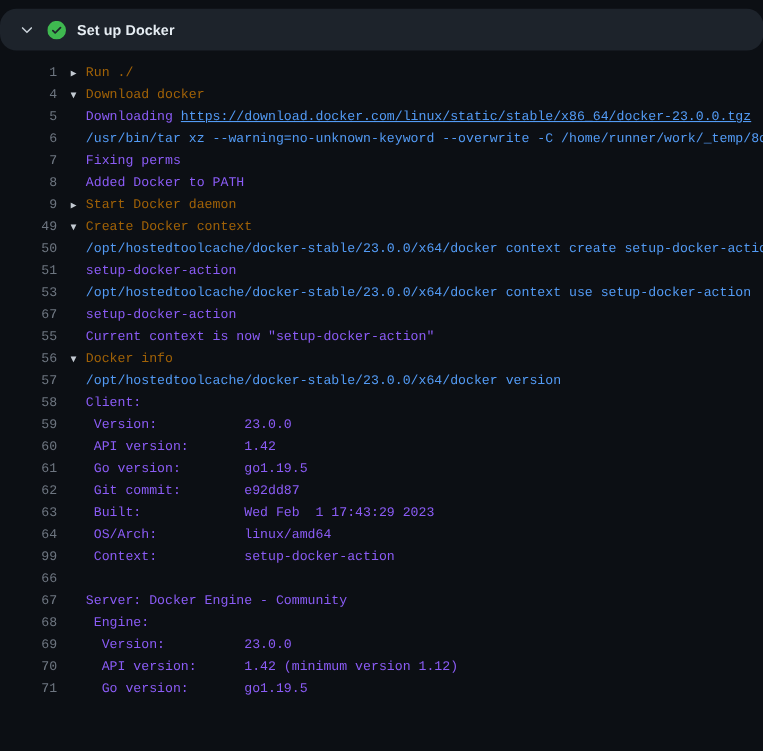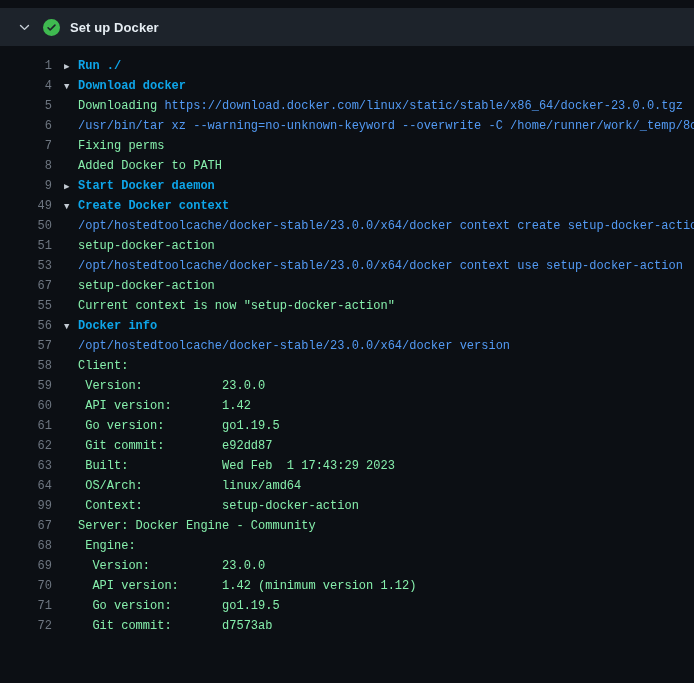--- a/index.html
+++ b/index.html
@@ -13,20 +13,21 @@
   * { box-sizing: border-box; }
 
   .step-header {
     display: flex;
     align-items: center;
     height: 38px;
     margin-top: 8px;
     padding: 0 16px;
     background: #1d232b;
     cursor: pointer;
+    border-radius: 15px;
   }
   .chev-icon {
     width: 16px;
     height: 16px;
     display: flex;
     align-items: center;
     justify-content: center;
     flex: none;
     cursor: pointer;
   }
@@ -73,25 +74,26 @@
     overflow: hidden;
   }
   .arrow {
     display: inline-block;
     width: 14px;
     margin-left: -14px;
     font-size: 9px;
     color: #c3cad2;
     cursor: pointer;
   }
-  .group-title { color: #0ea5e9; font-weight: bold; }
-  .plain   { color: #86efac; }
+  .group-title { color: #a16207; }
+  .plain   { color: #8b5cf6; }
   .command { color: #539bf5; }
   .log-link {
     color: #539bf5;
+    text-decoration: underline;
     cursor: pointer;
   }
 </style>
 </head>
 <body>
 
 <div>
 
   <div class="step-header">
     <span class="chev-icon">
@@ -124,21 +126,21 @@
       <div class="log-line"><a class="line-num">56</a><span class="line-content"><span class="arrow">▼</span><span class="group-title">Docker info</span></span></div>
       <div class="log-line"><a class="line-num">57</a><span class="line-content"><span class="command">/opt/hostedtoolcache/docker-stable/23.0.0/x64/docker version</span></span></div>
       <div class="log-line"><a class="line-num">58</a><span class="line-content"><span class="plain">Client:</span></span></div>
       <div class="log-line"><a class="line-num">59</a><span class="line-content"><span class="plain"> Version:           23.0.0</span></span></div>
       <div class="log-line"><a class="line-num">60</a><span class="line-content"><span class="plain"> API version:       1.42</span></span></div>
       <div class="log-line"><a class="line-num">61</a><span class="line-content"><span class="plain"> Go version:        go1.19.5</span></span></div>
       <div class="log-line"><a class="line-num">62</a><span class="line-content"><span class="plain"> Git commit:        e92dd87</span></span></div>
       <div class="log-line"><a class="line-num">63</a><span class="line-content"><span class="plain"> Built:             Wed Feb  1 17:43:29 2023</span></span></div>
       <div class="log-line"><a class="line-num">64</a><span class="line-content"><span class="plain"> OS/Arch:           linux/amd64</span></span></div>
       <div class="log-line"><a class="line-num">99</a><span class="line-content"><span class="plain"> Context:           setup-docker-action</span></span></div>
+      <div class="log-line"><a class="line-num">66</a><span class="line-content"><span class="plain"></span></span></div>
       <div class="log-line"><a class="line-num">67</a><span class="line-content"><span class="plain">Server: Docker Engine - Community</span></span></div>
       <div class="log-line"><a class="line-num">68</a><span class="line-content"><span class="plain"> Engine:</span></span></div>
       <div class="log-line"><a class="line-num">69</a><span class="line-content"><span class="plain">  Version:          23.0.0</span></span></div>
       <div class="log-line"><a class="line-num">70</a><span class="line-content"><span class="plain">  API version:      1.42 (minimum version 1.12)</span></span></div>
       <div class="log-line"><a class="line-num">71</a><span class="line-content"><span class="plain">  Go version:       go1.19.5</span></span></div>
-      <div class="log-line"><a class="line-num">72</a><span class="line-content"><span class="plain">  Git commit:       d7573ab</span></span></div>
     </div>
 
 </div>
 
 </body></html>

